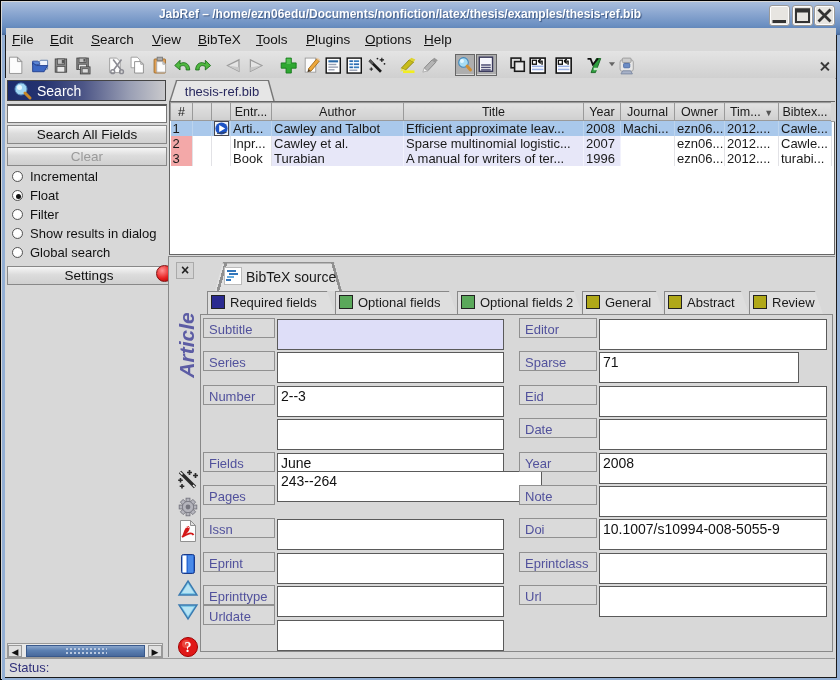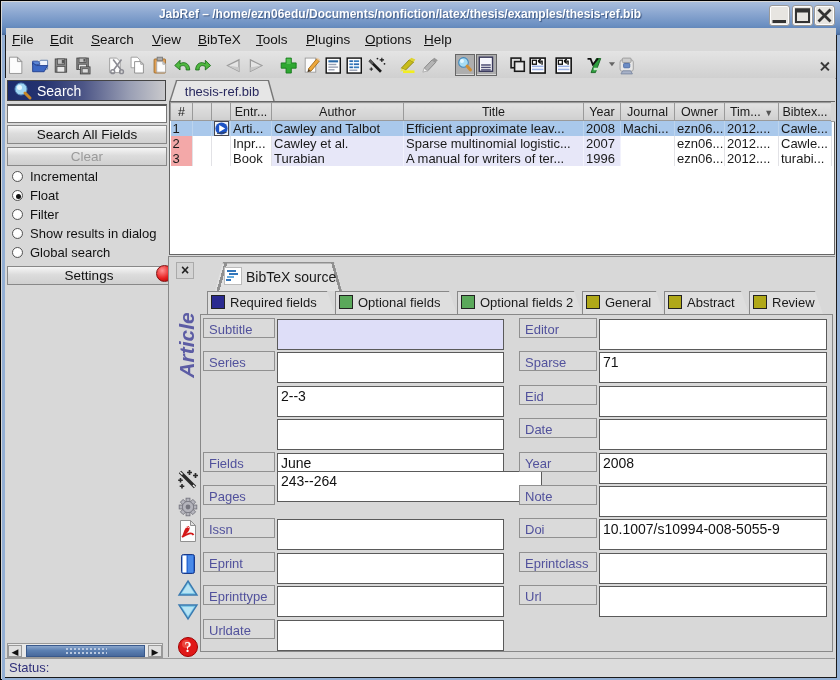--- a/index.html
+++ b/index.html
@@ -519,38 +519,39 @@
   <svg class="edicon" style="top:379px" width="22" height="22">
       <circle cx="11" cy="11" r="9.5" fill="#e01818" stroke="#a00000"></circle>
       <circle cx="9" cy="8" r="4" fill="#f47060" opacity="0.55"></circle>
       <text x="11" y="16" font-family="Liberation Serif" font-size="14" font-weight="bold" fill="#fff" text-anchor="middle">?</text>
     </svg>
   <div id="formwrap">
 <div class="flabel" style="left:2px;top:3px;width:72px">Subtitle</div>
 <div class="finput" style="left:76px;top:4px;width:227px;background:#dedef8;"></div>
 <div class="flabel" style="left:2px;top:36px;width:72px">Series</div>
 <div class="finput" style="left:76px;top:37px;width:227px;"></div>
+<div class="flabel" style="left:2px;top:70px;width:72px">Number</div>
 <div class="finput" style="left:76px;top:71px;width:227px;">2--3</div>
 <div class="finput" style="left:76px;top:104px;width:227px;"></div>
 <div class="flabel" style="left:2px;top:137px;width:72px">Fields</div>
 <div class="finput" style="left:76px;top:138px;width:227px;">June</div>
 <div class="flabel" style="left:2px;top:170px;width:72px">Pages</div>
 <div class="finput" style="left:76px;top:156px;width:265px;">243--264</div>
 <div class="flabel" style="left:2px;top:203px;width:72px">Issn</div>
 <div class="finput" style="left:76px;top:204px;width:227px;"></div>
 <div class="flabel" style="left:2px;top:237px;width:72px">Eprint</div>
 <div class="finput" style="left:76px;top:238px;width:227px;"></div>
 <div class="flabel" style="left:2px;top:270px;width:72px">Eprinttype</div>
 <div class="finput" style="left:76px;top:271px;width:227px;"></div>
-<div class="flabel" style="left:2px;top:304px;width:72px">Urldate</div>
+<div class="flabel" style="left:2px;top:290px;width:72px">Urldate</div>
 <div class="finput" style="left:76px;top:305px;width:227px;"></div>
 <div class="flabel" style="left:318px;top:3px;width:78px">Editor</div>
 <div class="finput" style="left:398px;top:4px;width:228px;"></div>
 <div class="flabel" style="left:318px;top:36px;width:78px">Sparse</div>
-<div class="finput" style="left:398px;top:37px;width:228px;">71</div>
+<div class="finput" style="left:398px;top:37px;width:200px;">71</div>
 <div class="flabel" style="left:318px;top:70px;width:78px">Eid</div>
 <div class="finput" style="left:398px;top:71px;width:228px;"></div>
 <div class="flabel" style="left:318px;top:103px;width:78px">Date</div>
 <div class="finput" style="left:398px;top:104px;width:228px;"></div>
 <div class="flabel" style="left:318px;top:137px;width:78px">Year</div>
 <div class="finput" style="left:398px;top:138px;width:228px;">2008</div>
 <div class="flabel" style="left:318px;top:170px;width:78px">Note</div>
 <div class="finput" style="left:398px;top:171px;width:228px;"></div>
 <div class="flabel" style="left:318px;top:203px;width:78px">Doi</div>
 <div class="finput" style="left:398px;top:204px;width:228px;">10.1007/s10994-008-5055-9</div>

